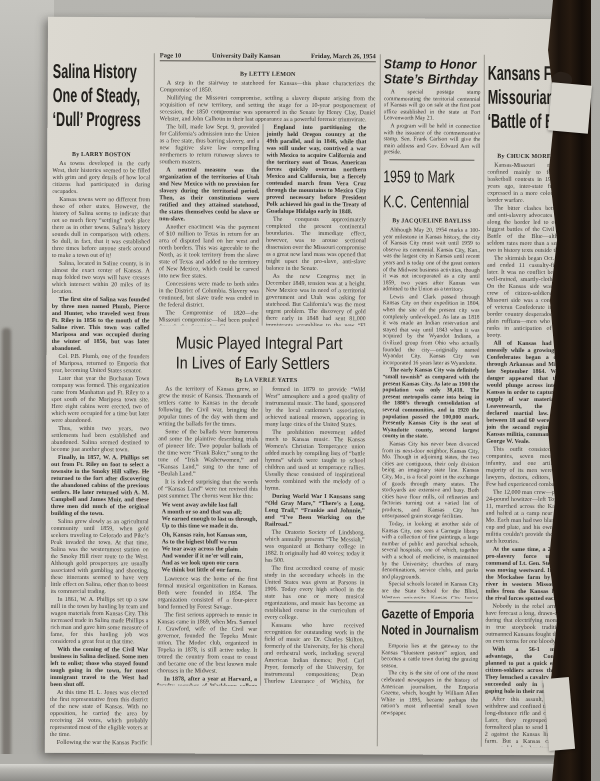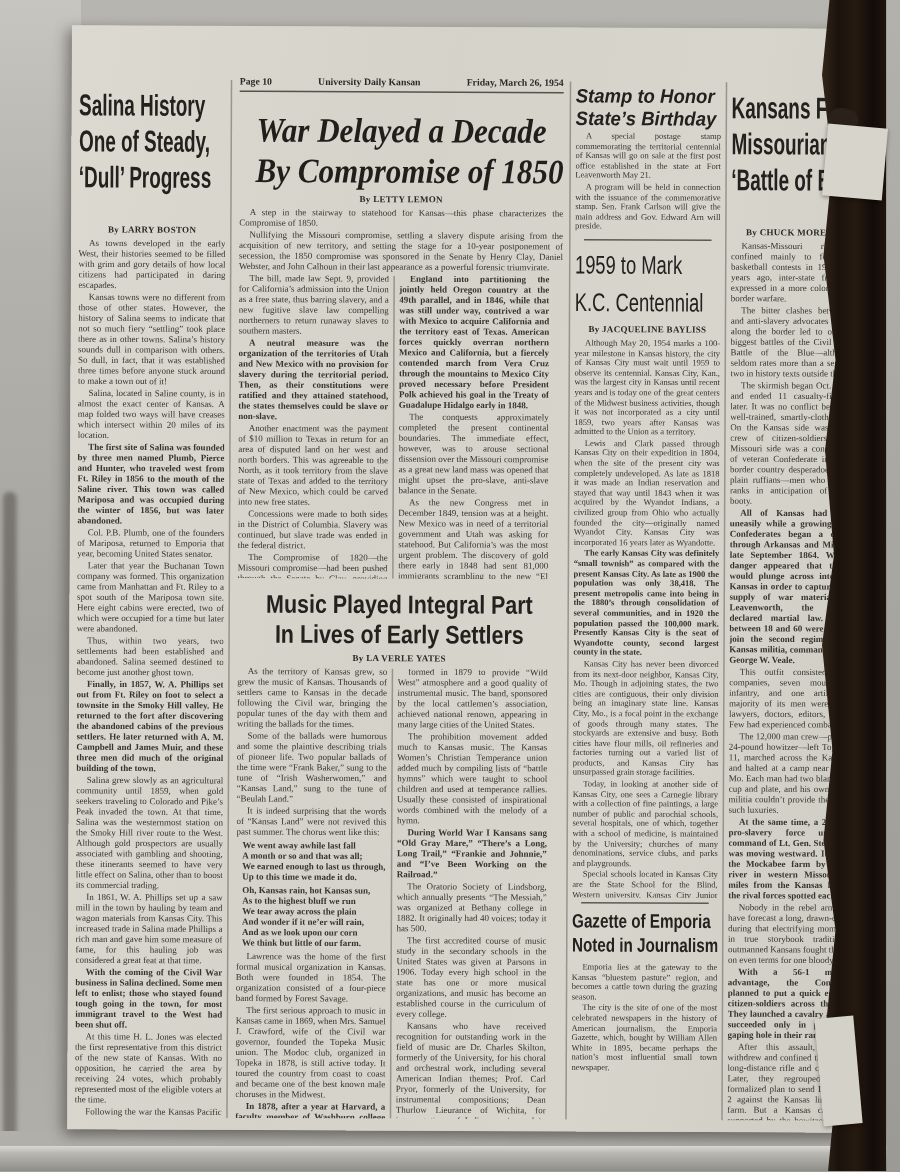--- a/index.html
+++ b/index.html
@@ -24,21 +24,21 @@
   .middle{left:112px;width:216px;top:50px;height:678px;}
   .col4{left:336px;width:97px;}
   .col5{left:440px;width:92px;}
   
   .h-cond{margin:6px 0 20px;color:#23211d;font-family:"Liberation Sans",sans-serif;font-weight:bold;}
   .h-cond .ln{display:block;transform:scaleX(.63);transform-origin:0 50%;white-space:nowrap;
               font-size:20px;line-height:24px;}
   .h-war{margin:6px 0 2px;text-align:center;color:#201e1a;}
   .h-war .ln{display:block;font-family:"Liberation Serif",serif;font-style:italic;font-weight:bold;
              font-size:23px;line-height:27px;transform:scaleX(.9);transform-origin:50% 50%;white-space:nowrap;}
-  .h-music{margin:8px 0 1px;text-align:center;color:#23211d;font-family:"Liberation Sans",sans-serif;font-weight:bold;}
+  .h-music{margin:8px 0 1px;color:#23211d;font-family:"Liberation Sans",sans-serif;font-weight:normal;}
   .h-music .ln{display:block;font-size:17px;line-height:20px;transform:scaleX(.84);transform-origin:50% 50%;white-space:nowrap;}
   .h-stamp{margin:2px 0 2px;color:#23211d;font-family:Liberation Sans, sans-serif;font-weight:bold;font-style:italic;}
   .h-stamp .ln{display:block;font-size:13px;line-height:15px;transform:scaleX(.95);transform-origin:0 50%;white-space:nowrap;}
   .h-kc{margin:4px 0 2px;color:#23211d;font-family:"Liberation Sans",sans-serif;font-weight:normal;}
   .h-kc .ln{display:block;font-size:17px;line-height:25px;transform:scaleX(.72);transform-origin:0 50%;white-space:nowrap;}
   .h-gaz{margin:4px 0 4px;color:#23211d;font-family:"Liberation Sans",sans-serif;font-weight:bold;}
   .h-gaz .ln{display:block;font-size:13px;line-height:16px;transform:scaleX(.78);transform-origin:0 50%;white-space:nowrap;}
   .byline{font-size:6px;font-weight:bold;text-align:center;letter-spacing:.2px;margin:3px 0 3px;color:#2b2926;}
   .rule-sep{border:0;border-top:1px solid #5d5a54;margin:3px 6px 3px 6px;}
   
@@ -109,24 +109,20 @@
           <p class="para bold">Finally, in 1857, W. A. Phillips set out from Ft. Riley on foot to select a townsite in the Smoky Hill valley. He returned to the fort after discovering the abandoned cabins of the previous settlers. He later returned with A. M. Campbell and James Muir, and these three men did much of the original building of the town.</p>
           <p class="para">Salina grew slowly as an agricultural community until 1859, when gold seekers traveling to Colorado and Pike’s Peak invaded the town. At that time, Salina was the westernmost station on the Smoky Hill river route to the West. Although gold prospectors are usually associated with gambling and shooting, these itinerants seemed to have very little effect on Salina, other than to boost its commercial trading.</p>
           <p class="para">In 1861, W. A. Phillips set up a saw mill in the town by hauling by team and wagon materials from Kansas City. This increased trade in Salina made Phillips a rich man and gave him some measure of fame, for this hauling job was considered a great feat at that time.</p>
           <p class="para bold">With the coming of the Civil War business in Salina declined. Some men left to enlist; those who stayed found tough going in the town, for most immigrant travel to the West had been shut off.</p>
           <p class="para">At this time H. L. Jones was elected the first representative from this district of the new state of Kansas. With no opposition, he carried the area by receiving 24 votes, which probably represented most of the eligible voters at the time.</p>
           <p class="para">Following the war the Kansas Pacific railway reached Salina in 1867. The coming of the railroad to any town meant trouble for the local citizens. The roustabouts laying track meant money in the merchant’s pockets but they also meant abandonment of law and order. A quiet town, Salina wanted little to do with the railroad workers, and histories report that “the local citizens were happy to see them leave.” Contrasted to this attitude, Brookville, the next stop on the line, took advantage of the railroad trade and grew to a larger population than that of Salina in 1868. It is now a town of about 200 people. Ellsworth, 30 miles west, had one of the worst records of killing and robbery in the state when the railroad came through, but took full advantage of the Kansas Pacific payroll.</p>
         </div>
     </div>
 
     <div class="col middle">
-      <h1 class="h-war">
-        <span class="ln">War Delayed a Decade</span>
-        <span class="ln">By Compromise of 1850</span>
-      </h1>
       <div class="byline">By LETTY LEMON</div>
       <div class="bt">
           <p class="para">A step in the stairway to statehood for Kansas—this phase characterizes the Compromise of 1850.</p>
           <p class="para">Nullifying the Missouri compromise, settling a slavery dispute arising from the acquisition of new territory, and setting the stage for a 10-year postponement of secession, the 1850 compromise was sponsored in the Senate by Henry Clay, Daniel Webster, and John Calhoun in their last appearance as a powerful forensic triumvirate.</p>
         </div>
       <div class="twocol war-cols">
         <div class="subcol bt">
             <p class="para">The bill, made law Sept. 9, provided for California’s admission into the Union as a free state, thus barring slavery, and a new fugitive slave law compelling northerners to return runaway slaves to southern masters.</p>
             <p class="para bold">A neutral measure was the organization of the territories of Utah and New Mexico with no provision for slavery during the territorial period. Then, as their constitutions were ratified and they attained statehood, the states themselves could be slave or non-slave.</p>
             <p class="para">Another enactment was the payment of $10 million to Texas in return for an area of disputed land on her west and north borders. This was agreeable to the North, as it took territory from the slave state of Texas and added to the territory of New Mexico, which could be carved into new free states.</p>

